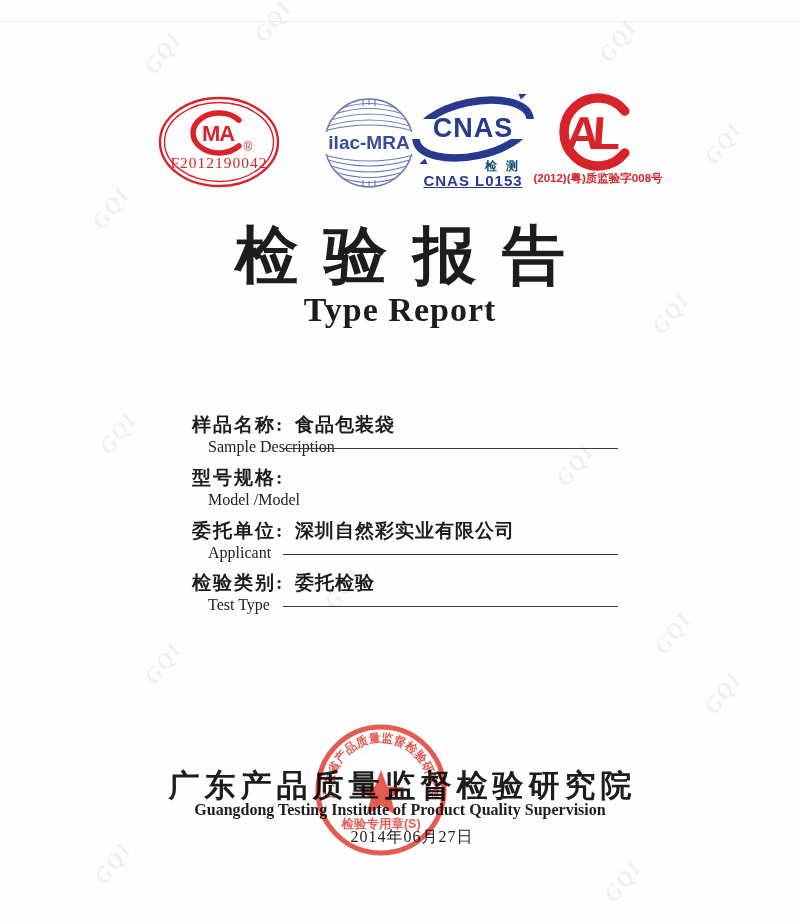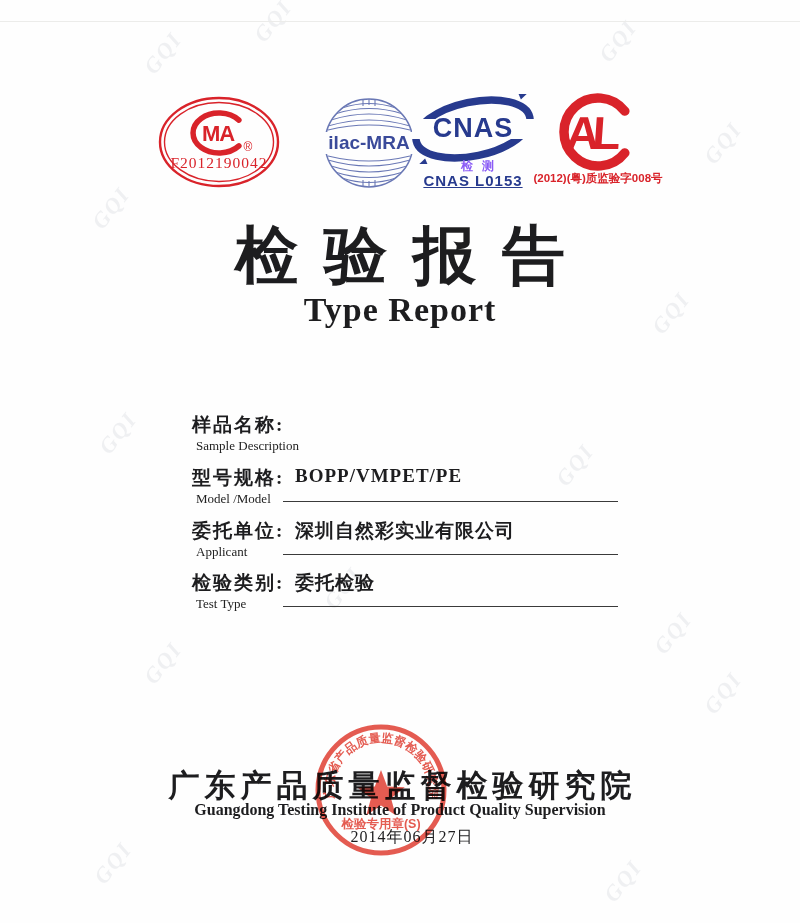--- a/index.html
+++ b/index.html
@@ -9,36 +9,36 @@
   
   #scan-line{left:0;top:21px;width:800px;height:1px;background:#ececea;}
   
   .wm{position:absolute;font:italic 700 22px "Liberation Serif",serif;color:rgba(140,150,162,0.13);
       transform:rotate(-52deg);letter-spacing:2px;pointer-events:none;}
   
   #no-block{left:546px;top:58px;font-size:19px;letter-spacing:1px;}
   #no-value{border-bottom:1.5px solid #222;padding:0 3px 1px 6px;letter-spacing:1.5px;}
   
   .logo{position:absolute;}
-  .cnas-cat{left:428px;top:158px;width:90px;text-align:center;font:700 12px "Liberation Sans",sans-serif;
-            color:#8b5cf6;letter-spacing:9px;padding-left:9px;}
+  .cnas-cat{left:428px;top:158px;width:90px;text-align:right;font:700 12px "Liberation Sans",sans-serif;
+            color:#0c4a6e;letter-spacing:9px;padding-left:9px;}
   .cnas-no{left:410px;top:172px;width:126px;text-align:center;font:700 15px "Liberation Sans",sans-serif;
            color:#273a8e;letter-spacing:1px;text-decoration:underline;}
   .cal-no{left:531px;top:171px;width:134px;text-align:center;font:700 11.5px "Liberation Sans",sans-serif;
           color:#d9232a;}
   
   #title-zh{left:0;top:213px;width:800px;text-align:center;font-size:63px;font-weight:700;
             letter-spacing:26px;padding-left:26px;box-sizing:border-box;}
   #title-en{left:0;top:291px;width:800px;text-align:center;font-size:34px;font-weight:800;
             letter-spacing:1px;}
   
   .field{position:absolute;left:0;width:800px;height:50px;}
   .f-label-zh{position:absolute;left:192px;top:0;font-family:Liberation Serif, serif;
               font-weight:700;font-size:19px;letter-spacing:2px;}
-  .f-label-en{position:absolute;left:196px;top:26px;font-size:13px;color:#222;}
+  .f-label-en{position:absolute;left:208px;top:26px;font-size:16px;color:#222;}
   .f-value{position:absolute;left:283px;top:0;width:335px;height:37px;border-bottom:1.5px solid #3a3a3a;
            font-weight:700;font-size:19px;padding-left:12px;letter-spacing:1px;box-sizing:border-box;}
   
   #inst-zh{left:0;top:765px;width:800px;text-align:center;font-size:31px;font-weight:700;
            letter-spacing:5px;padding-left:5px;box-sizing:border-box;}
   #inst-en{left:0;top:801px;width:800px;text-align:center;font-size:16px;font-weight:800;}
   #footer-date{left:0;top:827px;width:800px;text-align:center;font-size:16px;font-weight:400;
                letter-spacing:1px;padding-left:12px;}
   #stamp{left:313px;top:722px;mix-blend-mode:multiply;opacity:0.9;}
   svg text{font-family:"Liberation Sans","DejaVu Sans",sans-serif;}
@@ -122,25 +122,25 @@
     <text x="47" y="57" text-anchor="middle" font-size="46" font-weight="900" fill="#d9232a" letter-spacing="-7" transform="skewX(-4)">AL</text>
   </svg>
   <div class="abs cal-no">(2012)(粤)质监验字008号</div>
 
   <div id="title-zh" class="abs">检验报告</div>
   <div id="title-en" class="abs">Type Report</div>
 
   <div class="field" style="top:412px">
     <span class="f-label-zh">样品名称:</span>
     <span class="f-label-en">Sample Description</span>
+    <div class="f-value">食品包装袋</div>
   </div>
   <div class="field" style="top:465px">
     <span class="f-label-zh">型号规格:</span>
     <span class="f-label-en">Model /Model</span>
-    <div class="f-value">BOPP/VMPET/PE</div>
   </div>
   <div class="field" style="top:518px">
     <span class="f-label-zh">委托单位:</span>
     <span class="f-label-en">Applicant</span>
     <div class="f-value">深圳自然彩实业有限公司</div>
   </div>
   <div class="field" style="top:570px">
     <span class="f-label-zh">检验类别:</span>
     <span class="f-label-en">Test Type</span>
     <div class="f-value">委托检验</div>

